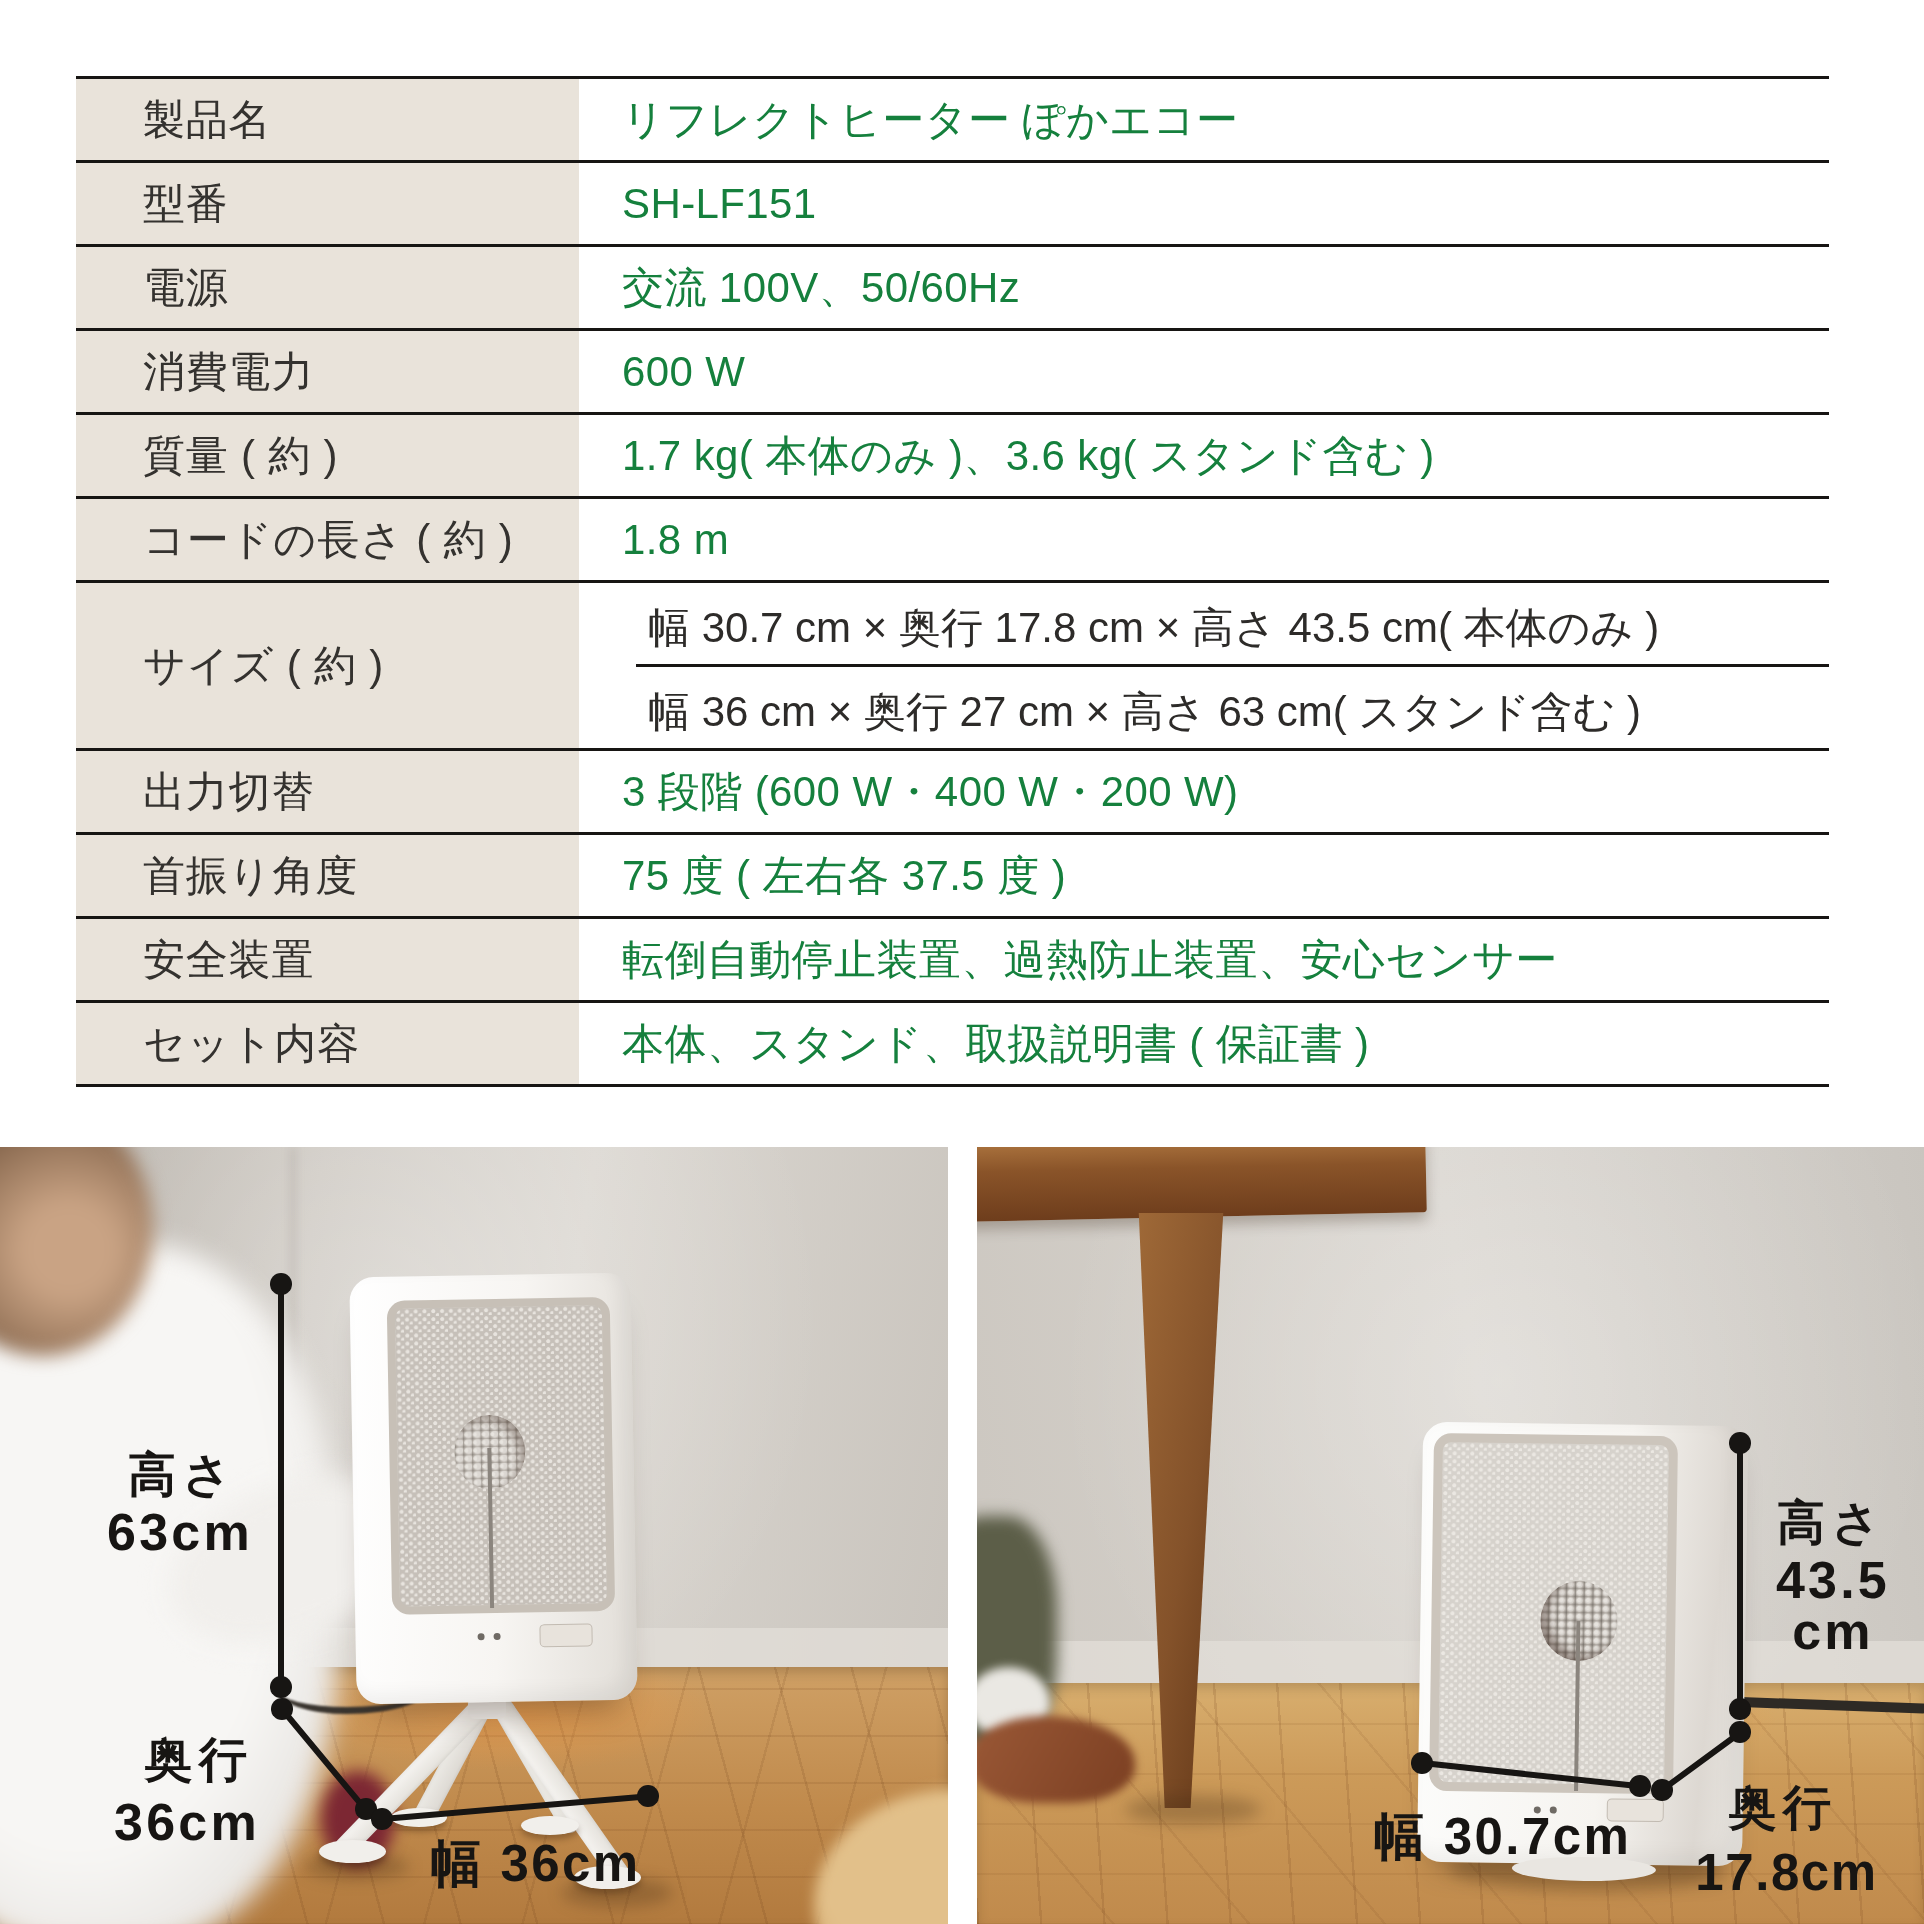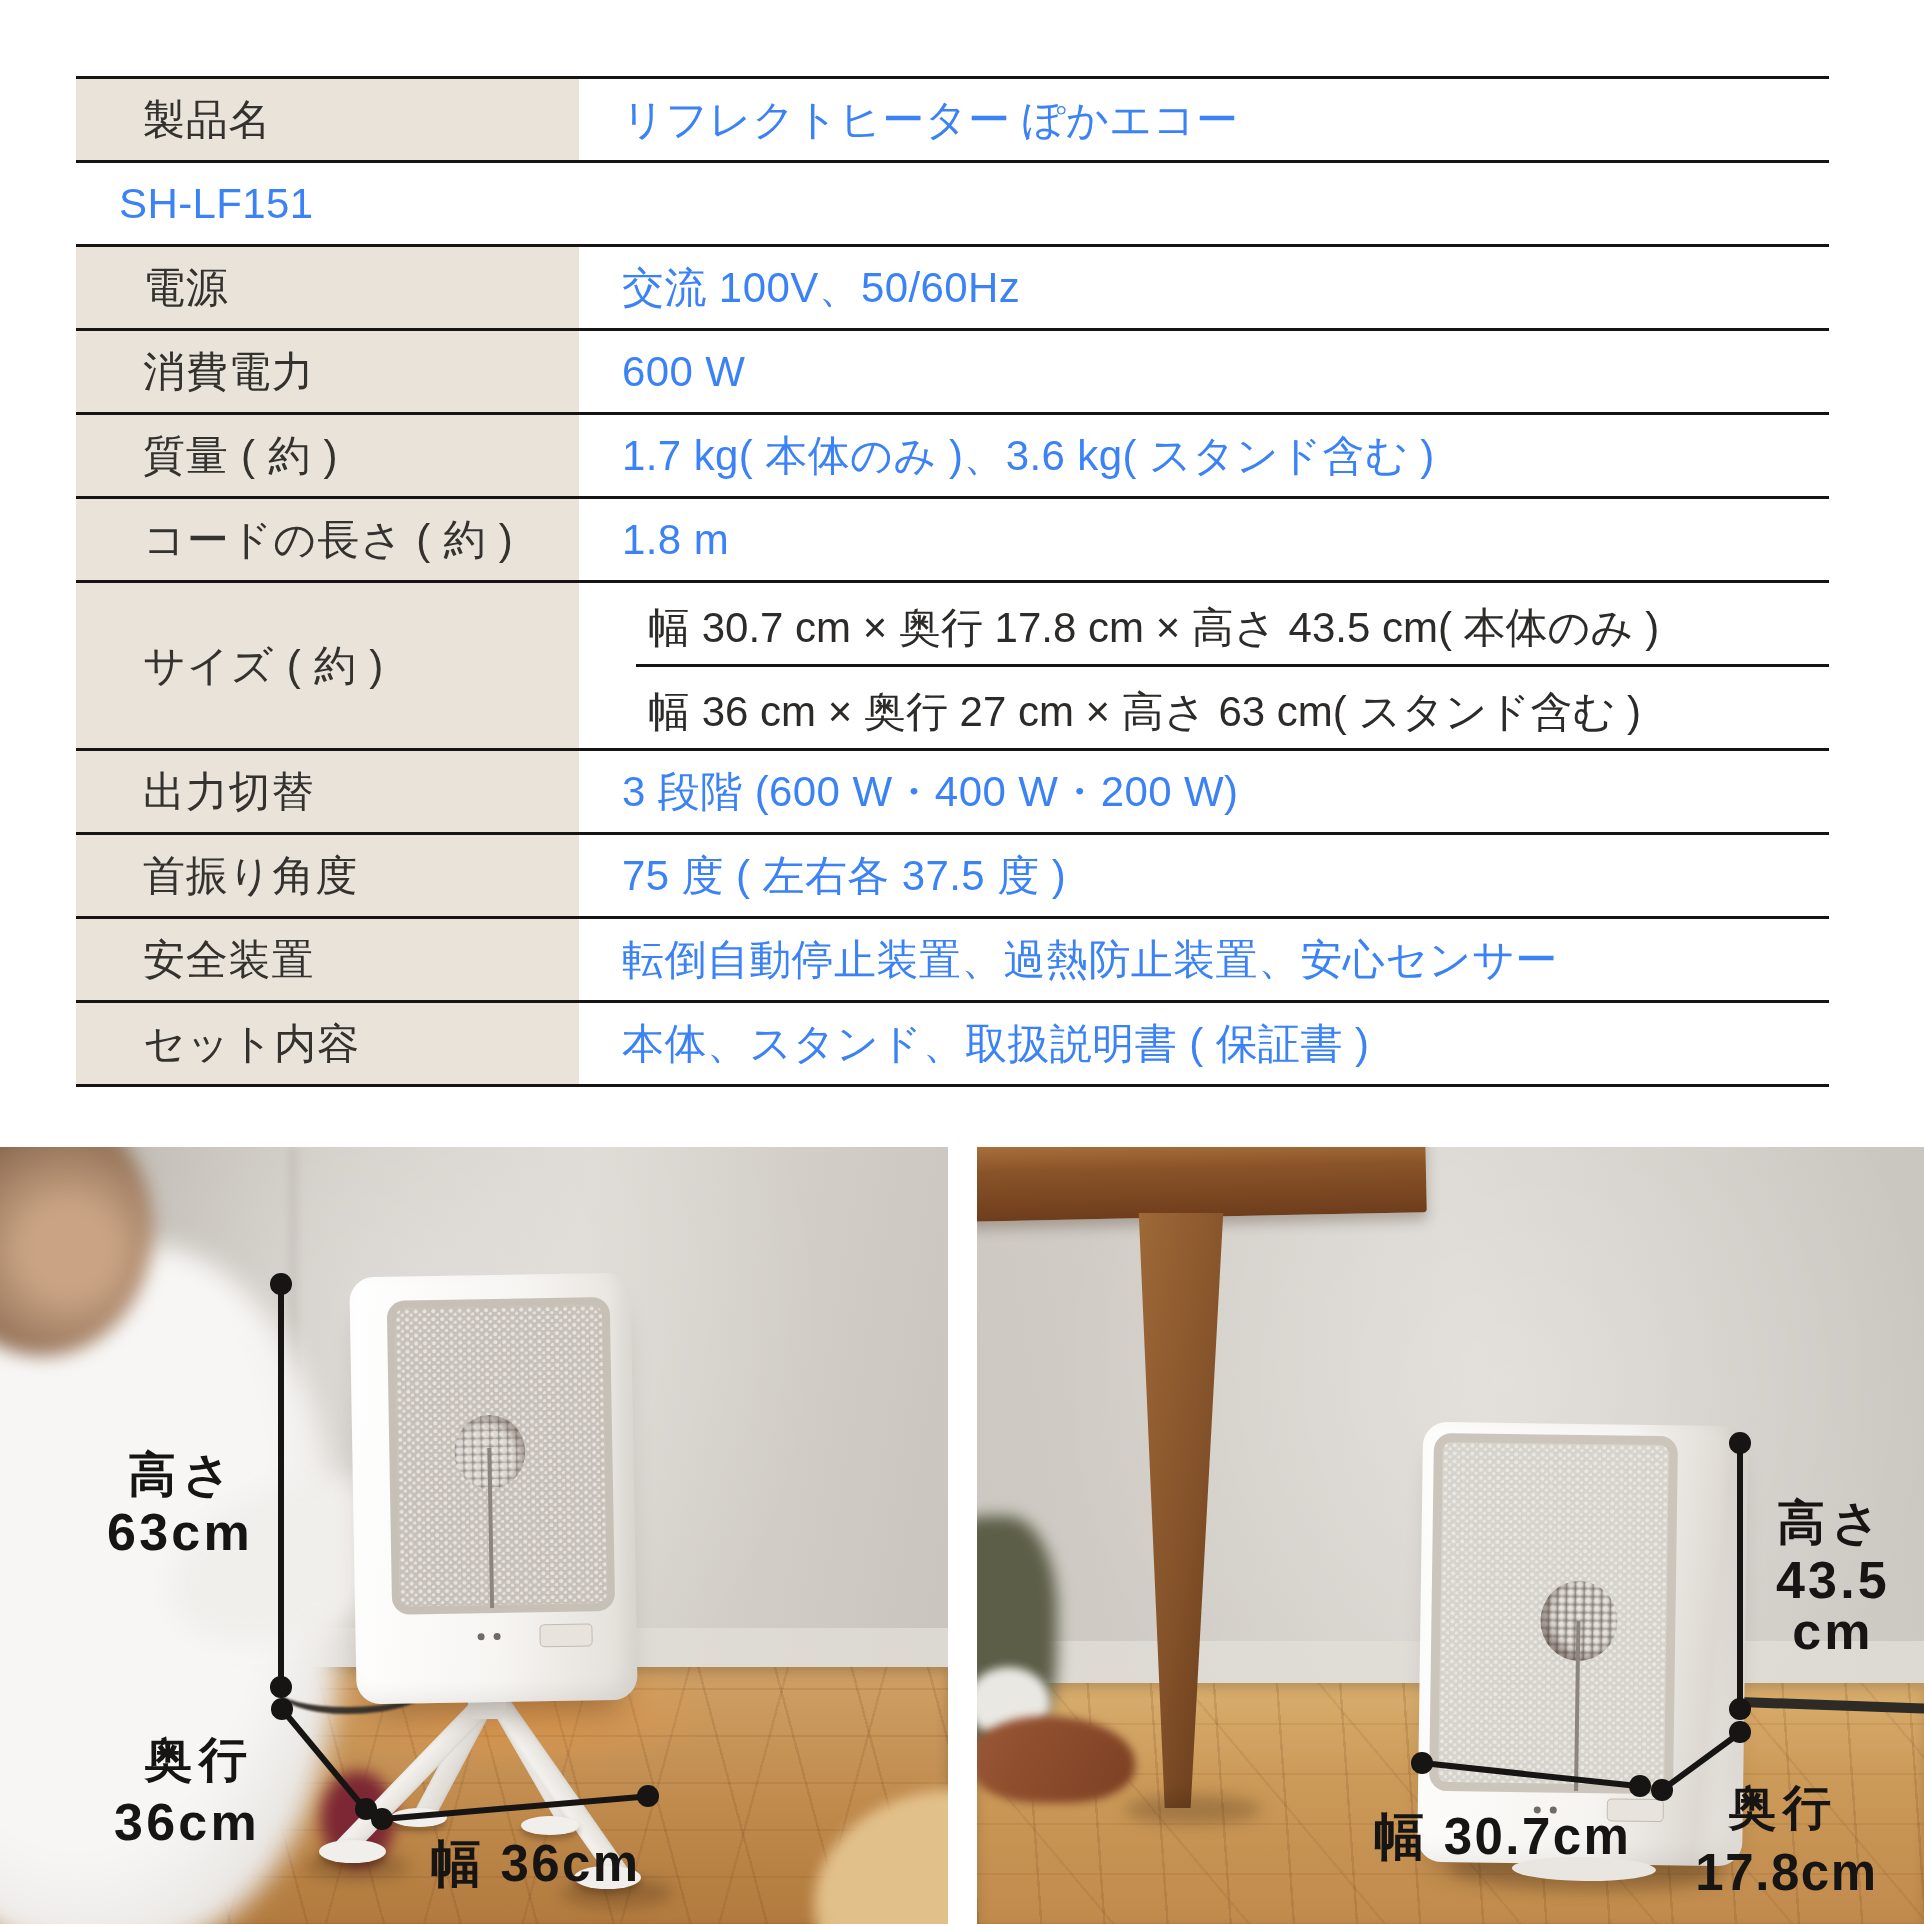--- a/index.html
+++ b/index.html
@@ -5,21 +5,21 @@
   html,body{margin:0;padding:0;background:#ffffff;}
   .page{position:relative;width:1925px;height:1925px;background:#ffffff;overflow:hidden;
         font-family:"Liberation Sans","DejaVu Sans",sans-serif;color:#2d2b29;}
 
   
   .spec-table{position:absolute;left:76px;top:76px;width:1753px;border-bottom:3.2px solid #171513;}
   .srow{display:flex;border-top:3.2px solid #171513;box-sizing:border-box;}
   .srow .lbl{width:503px;background:#e9e3da;display:flex;align-items:center;
              padding-left:67px;box-sizing:border-box;font-size:42px;color:#34322f;letter-spacing:0.8px;}
   .srow .val{flex:1;display:flex;align-items:center;padding-left:43px;box-sizing:border-box;
-             font-size:42px;color:#3b82f6;letter-spacing:0.4px;}
+             font-size:42px;color:#15803d;letter-spacing:0.4px;}
   .srow.h1{height:84px;}
   .srow.h2{height:168px;gap:26px;}
   .valcol{flex:1;display:flex;flex-direction:column;}
   .valcol .subval{height:83px;display:flex;align-items:center;padding-left:43px;font-size:42px;margin-top:8px;}
   .valcol .subdiv{height:0;border-top:3.2px solid #171513;margin-left:30.5px;}
 
   
   .photo{position:absolute;top:1147px;width:948px;height:778px;overflow:hidden;background:#cfcbc5;}
   .ab{position:absolute;}
   .dot{position:absolute;width:21.7px;height:21.7px;border-radius:50%;background:#171513;}
@@ -74,20 +74,21 @@
 <body>
 
 <div class="page">
 
   <div class="spec-table">
     <div class="srow h1">
       <div class="lbl">製品名</div>
       <div class="val">リフレクトヒーター ぽかエコー</div>
     </div>
     <div class="srow h1">
+      <div class="lbl">型番</div>
       <div class="val">SH-LF151</div>
     </div>
     <div class="srow h1">
       <div class="lbl">電源</div>
       <div class="val">交流 100V、50/60Hz</div>
     </div>
     <div class="srow h1">
       <div class="lbl">消費電力</div>
       <div class="val">600 W</div>
     </div>

